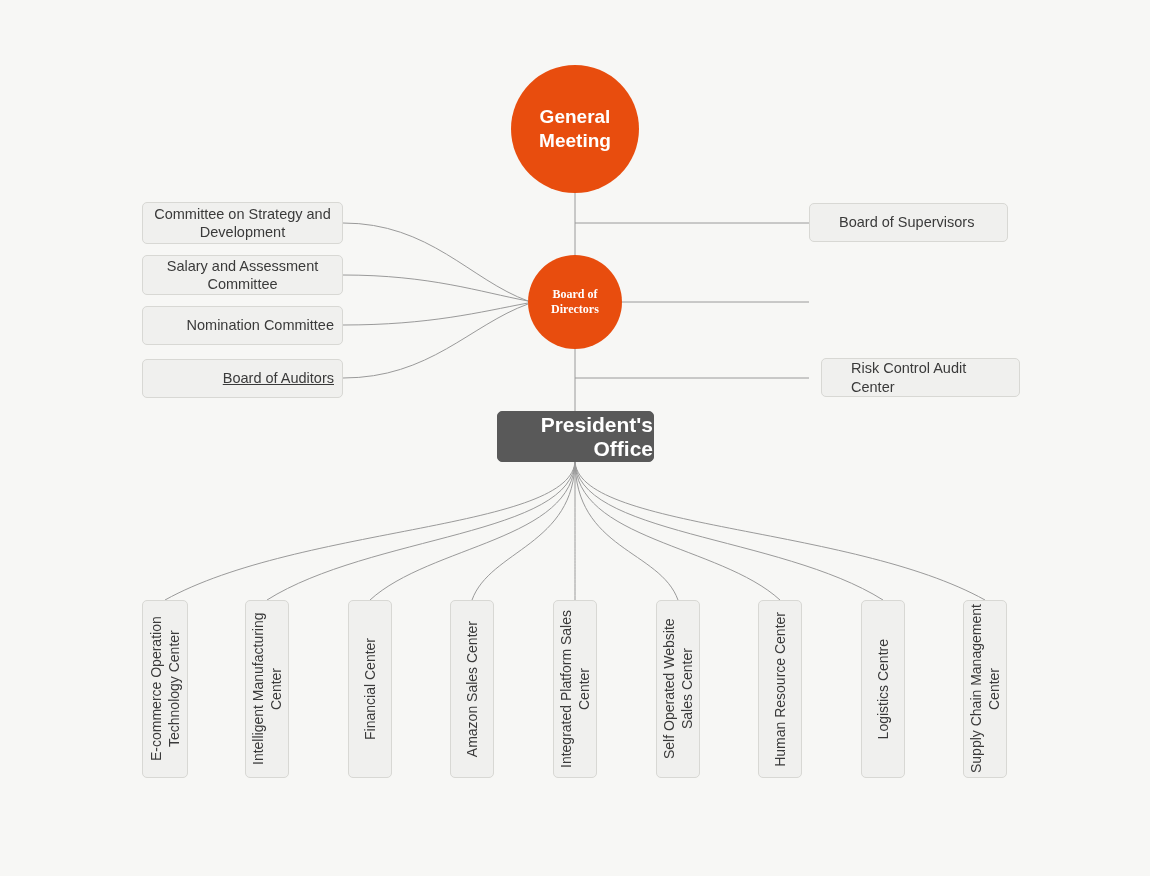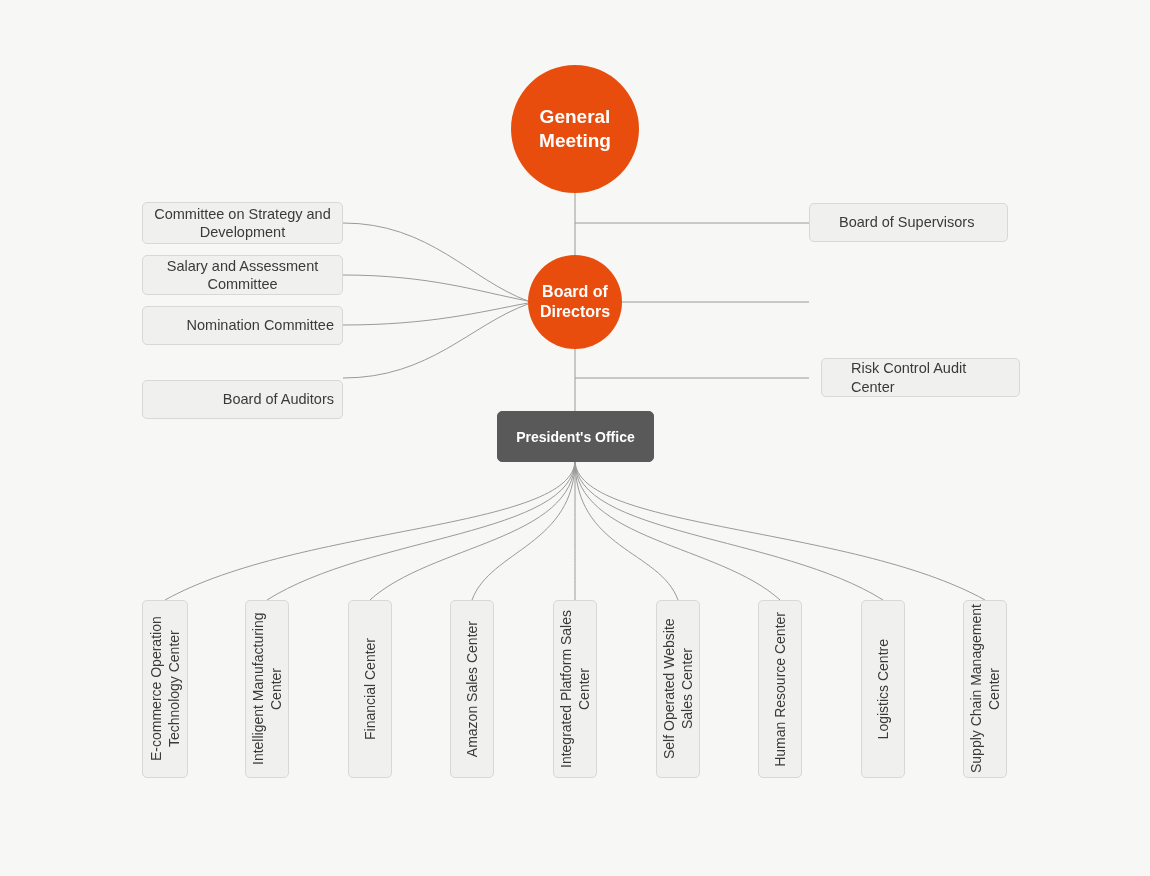--- a/index.html
+++ b/index.html
@@ -41,21 +41,22 @@
     line-height: 1.25;
   }
   .circle-general {
     width: 128px;
     height: 128px;
     font-size: 19px;
   }
   .circle-board {
     width: 94px;
     height: 94px;
-    font-size: 16px;
+    font-size: 12px;
+    font-family: Liberation Serif, serif;
   }
   .box-node {
     background: #f0f0ee;
     border: 1px solid #d8d8d4;
     border-radius: 5px;
     color: #3a3a3a;
     font-size: 14.5px;
     display: flex;
     align-items: center;
     justify-content: center;
@@ -69,21 +70,21 @@
     padding-left: 29px;
   }
   .box-left {
     justify-content: flex-end;
   }
   .dark-node {
     background: #595959;
     border: 1px solid #595959;
     border-radius: 5px;
     color: #ffffff;
-    font-size: 14px;
+    font-size: 21px;
     font-weight: bold;
     display: flex;
     align-items: center;
     justify-content: center;
     text-align: right;
   }
   .vert-node {
     background: #f0f0ee;
     border: 1px solid #d8d8d4;
     border-radius: 5px;
@@ -153,21 +154,21 @@
 
   <div class="node box-node box-left" style="left:142px; top:202px; width:201px; height:42px;">
     <span>Committee on Strategy and Development</span>
   </div>
   <div class="node box-node box-left" style="left:142px; top:306px; width:201px; height:39px;">
     <span>Nomination Committee</span>
   </div>
   <div class="node box-node box-left" style="left:142px; top:255px; width:201px; height:40px;">
     <span>Salary and Assessment Committee</span>
   </div>
-  <div class="node box-node box-left" style="left:142px; top:380px; width:201px; height:39px;">
+  <div class="node box-node box-left" style="left:142px; top:359px; width:201px; height:39px;text-decoration:underline;">
     <span>Board of Auditors</span>
   </div>
 
   <div class="node box-node box-right" style="left:809px; top:203px; width:199px; height:39px;">
     <span>Board of Supervisors</span>
   </div>
   <div class="node box-node box-right" style="left:809px; top:358px; width:199px; height:39px;margin-left:12px;">
     <span>Risk Control Audit Center</span>
   </div>
 

